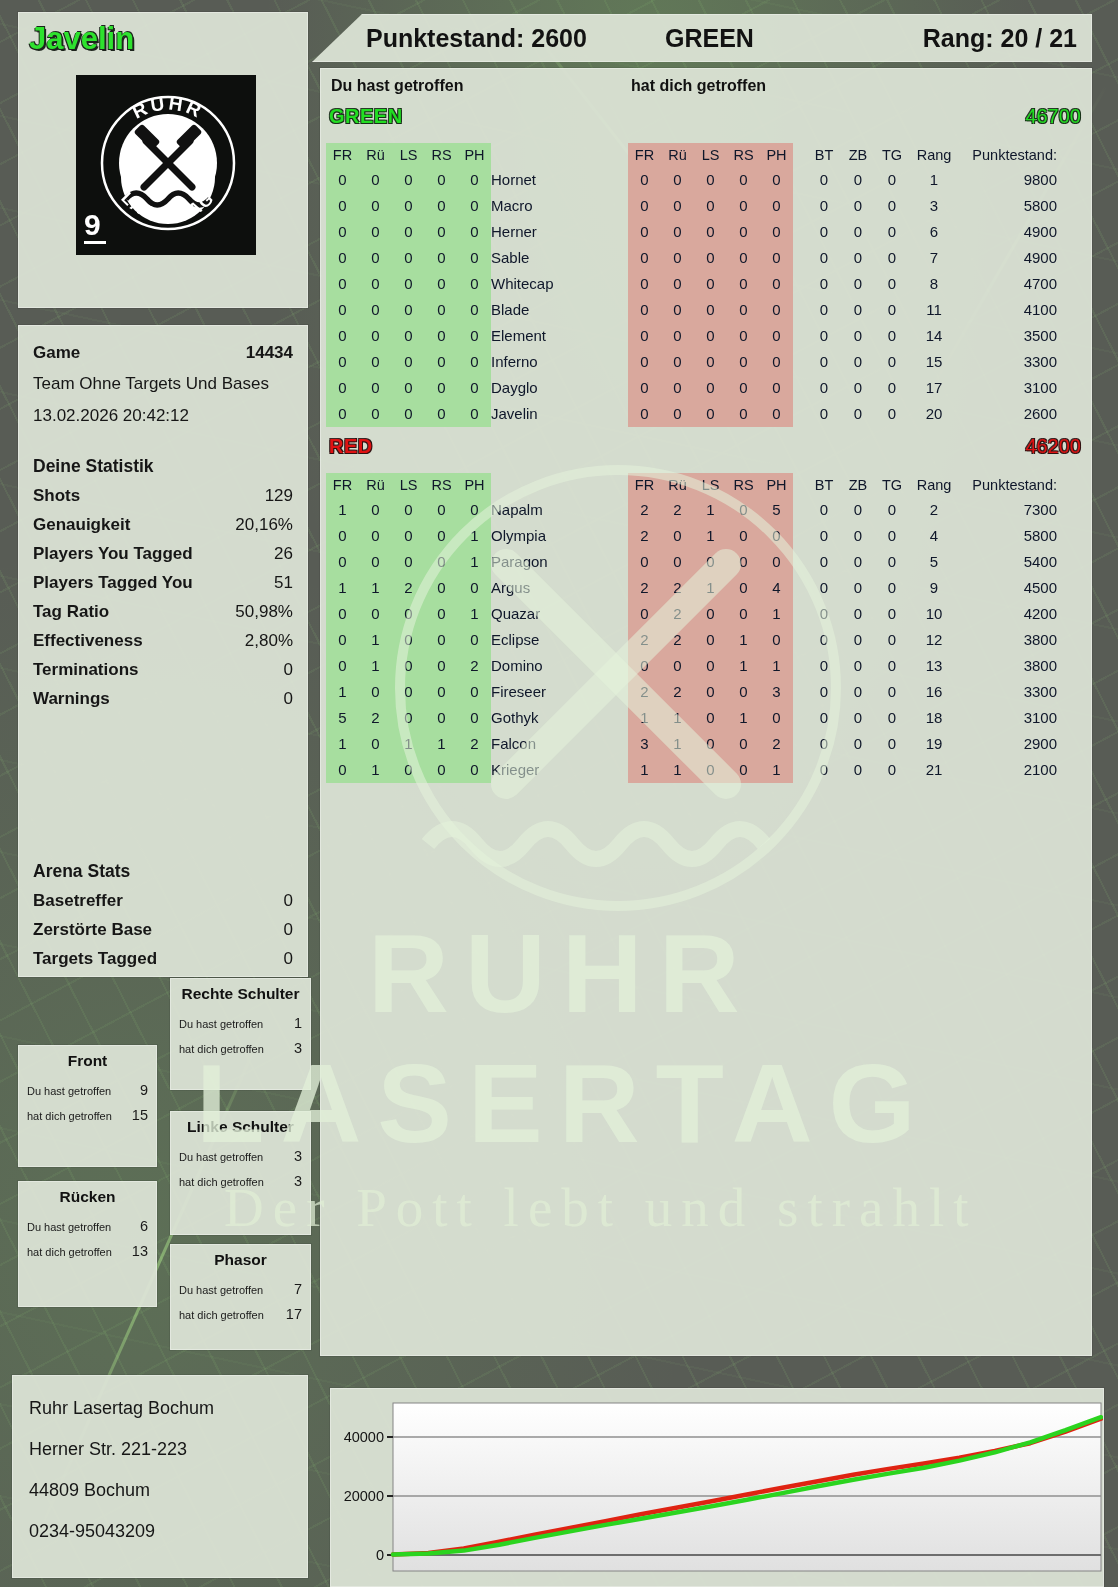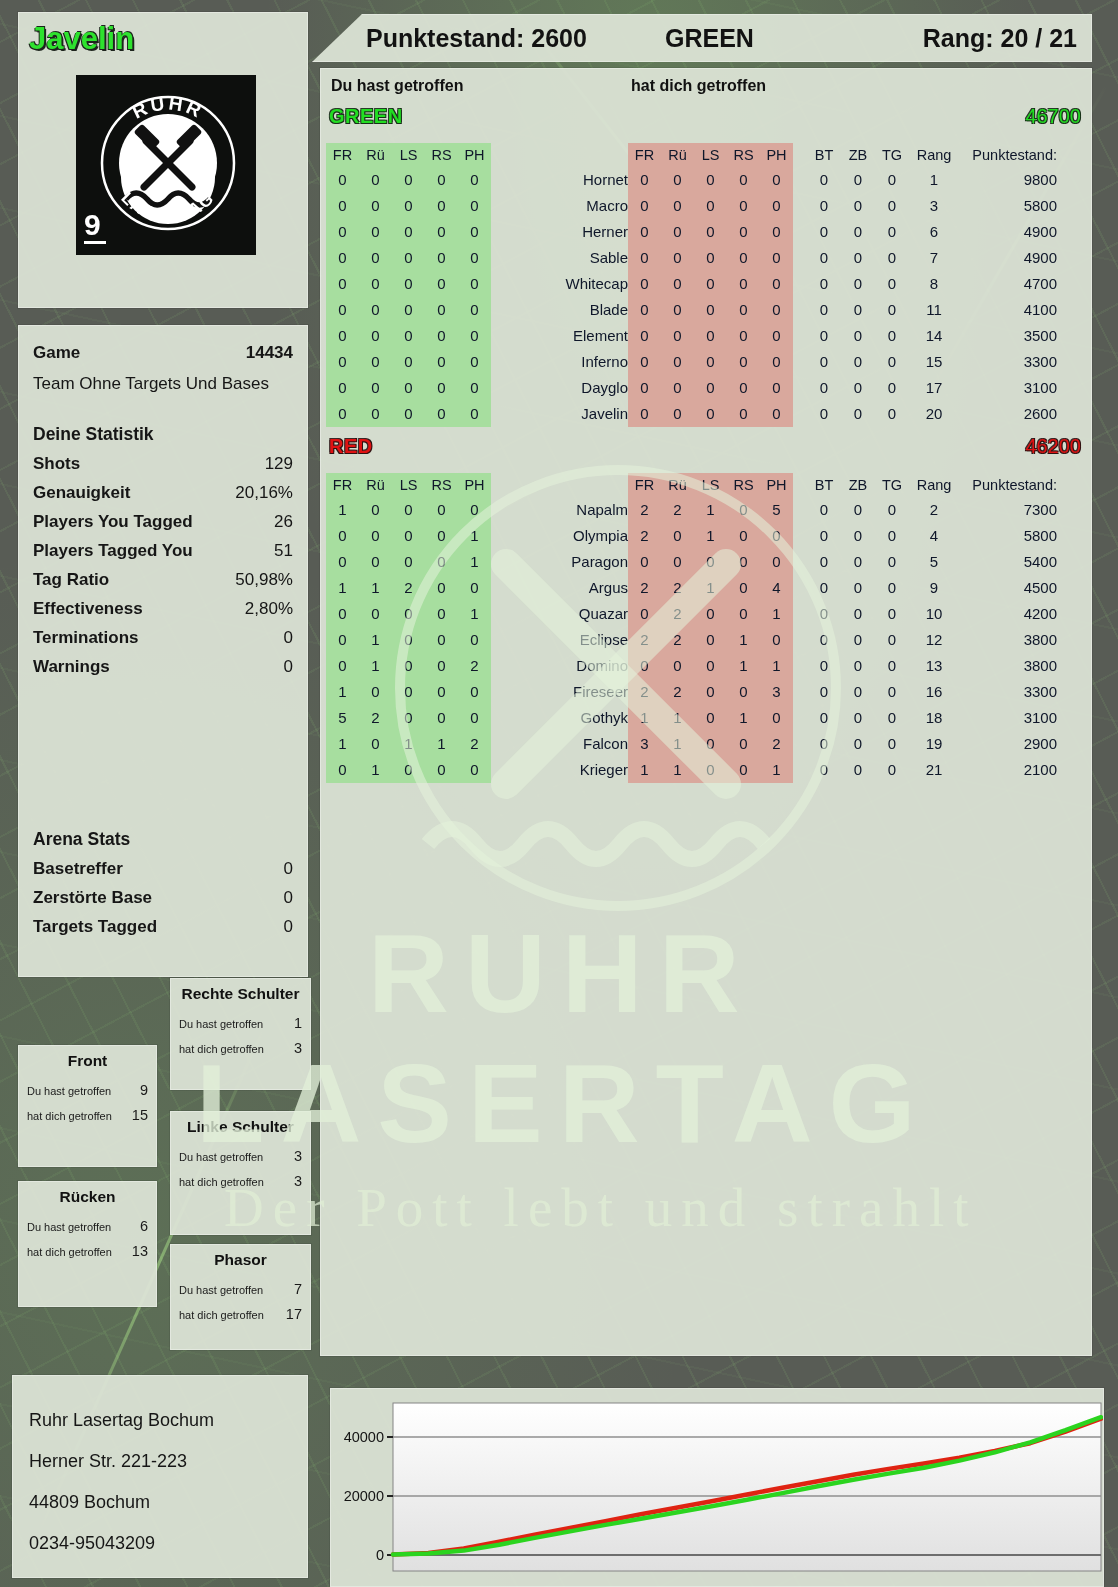--- a/index.html
+++ b/index.html
@@ -68,21 +68,21 @@
   .pb-row{display:flex;justify-content:space-between;align-items:baseline;margin-top:9px;}
   .pb-label{font-size:11px;color:#1a1a1a;}
   .pb-val{font-size:14.5px;color:#1a1a1a;}
   #part-front {left:18px; top:1045px;width:139px;height:122px;}
   #part-ruecken{left:18px; top:1181px;width:139px;height:126px;}
   #part-rechts{left:170px;top:978px; width:141px;height:112px;}
   #part-links {left:170px;top:1111px;width:141px;height:124px;}
   #part-phasor{left:170px;top:1244px;width:141px;height:106px;}
 
   
-  #address-panel{left:12px;top:1375px;width:296px;height:203px;padding:24px 16px;}
+  #address-panel{left:12px;top:1375px;width:296px;height:203px;padding:12px 16px;}
   .addr-line{font-size:18px;color:#161616;line-height:41px;white-space:nowrap;}
 
   
   #main-panel{left:320px;top:68px;width:772px;height:1288px;padding:8px 0 0 0;}
   .hit-headers{position:relative;height:26px;font-weight:bold;font-size:16px;color:#111;}
   #hh-you{position:absolute;left:10px;top:0;}
   #hh-them{position:absolute;left:310px;top:0;}
   .sec-row{display:flex;justify-content:space-between;align-items:baseline;padding:0 10px 0 8px;height:26px;margin-top:2px;}
   .sec-label{font-size:20px;font-weight:bold;letter-spacing:0.5px;}
   .sec-total{font-size:20px;font-weight:normal;}
@@ -91,21 +91,21 @@
   .score-grid{
     display:grid;margin-left:5px;
     grid-template-columns:repeat(5,33px) 137px repeat(5,33px) 14px 34px 34px 34px 50px 104px;
     font-size:15px;color:#0f172a;margin-top:12px;
   }
   .tc{text-align:center;height:26px;line-height:26px;white-space:nowrap;}
   .tc.hdr{height:24px;line-height:24px;font-size:14.5px;}
   .gbg{background:#a7de9f;}
   .rbg{background:#d9a89d;}
   .tc.pk{text-align:right;padding-right:6px;}
-  .tc.name{text-align:right;}
+  .tc.name{text-align:left;}
 
   
   #chart-panel{left:330px;top:1388px;width:774px;height:199px;}
   #score-chart{position:absolute;left:4px;top:6px;}
 
   
   #watermark{position:absolute;inset:0;z-index:3;pointer-events:none;}
   .wm-text{position:absolute;font-weight:bold;color:rgba(226,240,216,0.78);letter-spacing:16px;line-height:1;}
   #wm-line1{left:368px;top:918px;font-size:112px;}
   #wm-line2{left:196px;top:1048px;font-size:112px;}
@@ -162,20 +162,21 @@
   <span class="hb-text" id="hb-team">GREEN</span>
   <span class="hb-text" id="hb-rank">Rang: 20 / 21</span>
 </div>
 
 <div class="panel" id="info-panel">
   <div id="game-row">
     <span>Game</span>
     <span>14434</span>
   </div>
   <div id="game-mode">Team Ohne Targets Und Bases</div>
+  <div id="game-date">13.02.2026 20:42:12</div>
   <div id="stats-title">Deine Statistik</div>
   <div>
       <div class="kv-row">
         <span class="k">Shots</span>
         <span class="v">129</span>
       </div>
       <div class="kv-row">
         <span class="k">Genauigkeit</span>
         <span class="v">20,16%</span>
       </div>

